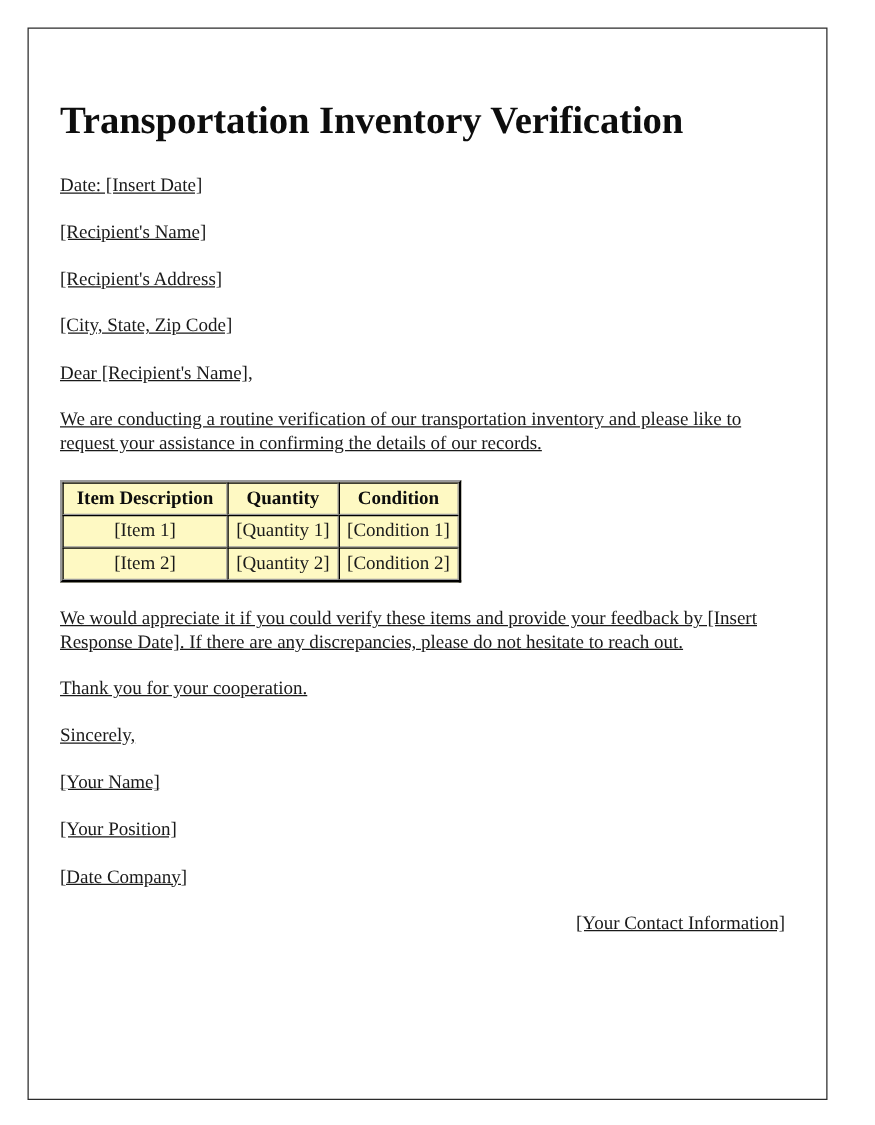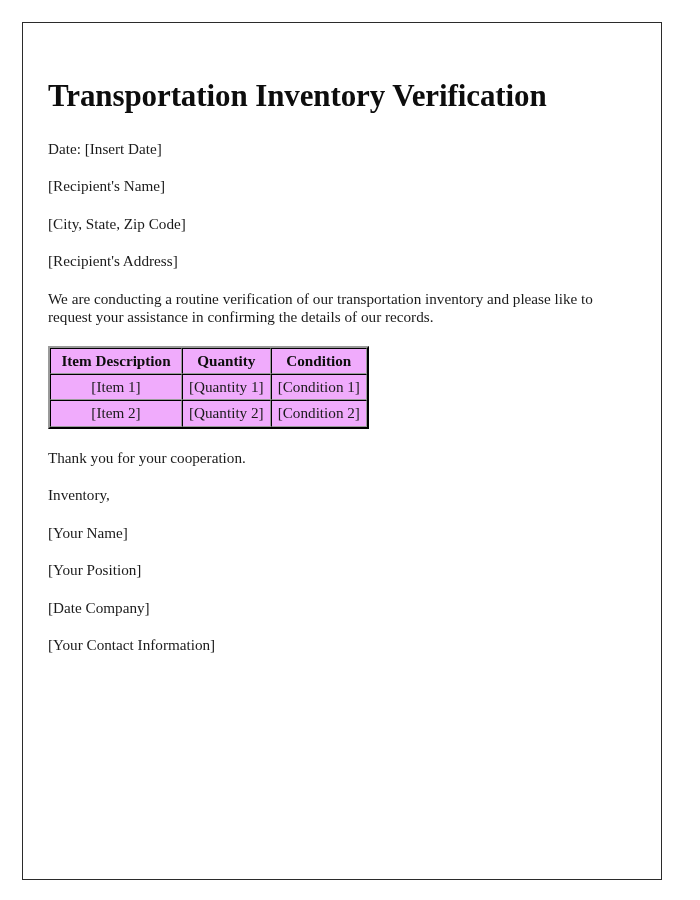--- a/index.html
+++ b/index.html
@@ -44,35 +44,37 @@
     letter-spacing: -0.1px;
     color: #0d0d0d;
   }
 
   
   .para {
     font-size: 15.2px;
     line-height: 1.22;
     margin: 0 0 19px 0;
     color: #1a1a1a;
+    text-decoration: underline;
   }
   .para:last-child {
     margin-bottom: 0;
+    text-align: right;
   }
 
   
   .table-wrap {
     margin: 0 0 20px 0;
   }
   table.inventory {
     border-collapse: separate;
     border-spacing: 0;
     border: 2px outset #c0c0c0;
     border-color: #9a9a9a #3a3a3a #3a3a3a #9a9a9a;
-    background: #f0abfc;
+    background: #fef9c3;
   }
   table.inventory td,
   table.inventory th {
     border: 1px inset #d6d6d6;
     border-color: #3a3a3a #9a9a9a #9a9a9a #3a3a3a;
     padding: 3px 6px;
     font-size: 15.2px;
     line-height: 1.2;
     vertical-align: middle;
     white-space: nowrap;
@@ -94,24 +96,25 @@
 <div id="page-frame">
   <div id="page-content">
 
     <h1 class="doc-title">Transportation Inventory Verification</h1>
 
     <p class="para">Date: [Insert Date]</p>
 
 
     <p class="para">[Recipient's Name]</p>
 
+    <p class="para">[Recipient's Address]</p>
+
     <p class="para">[City, State, Zip Code]</p>
 
-    <p class="para">[Recipient's Address]</p>
-
+    <p class="para">Dear [Recipient's Name],</p>
 
     <p class="para">We are conducting a routine verification of our transportation inventory and please like to request your assistance in confirming the details of our records.</p>
 
 
     <div class="table-wrap">
       <table class="inventory">
         <thead>
           <tr>
             <th class="col-item">Item Description</th>
             <th>Quantity</th>
@@ -126,24 +129,25 @@
           </tr>
           <tr>
             <td>[Item 2]</td>
             <td>[Quantity 2]</td>
             <td>[Condition 2]</td>
           </tr>
         </tbody>
       </table>
     </div>
 
+    <p class="para">We would appreciate it if you could verify these items and provide your feedback by [Insert Response Date]. If there are any discrepancies, please do not hesitate to reach out.</p>
 
     <p class="para">Thank you for your cooperation.</p>
 
-    <p class="para">Inventory,</p>
+    <p class="para">Sincerely,</p>
 
     <p class="para">[Your Name]</p>
 
     <p class="para">[Your Position]</p>
 
     <p class="para">[Date Company]</p>
 
     <p class="para">[Your Contact Information]</p>
 
   </div>

